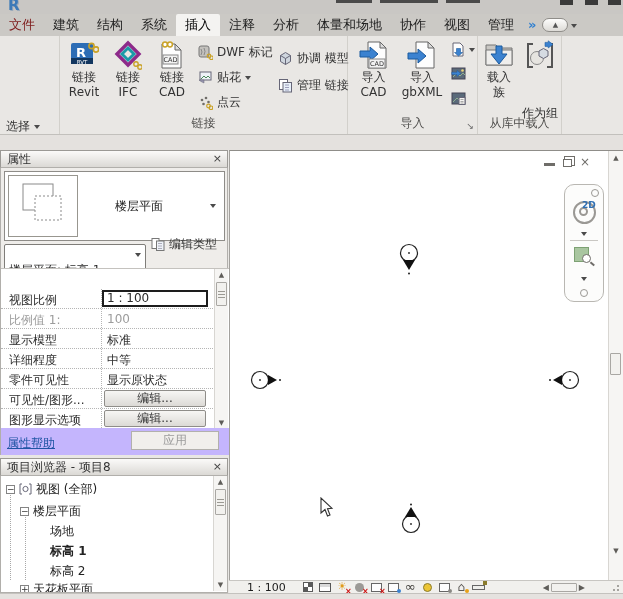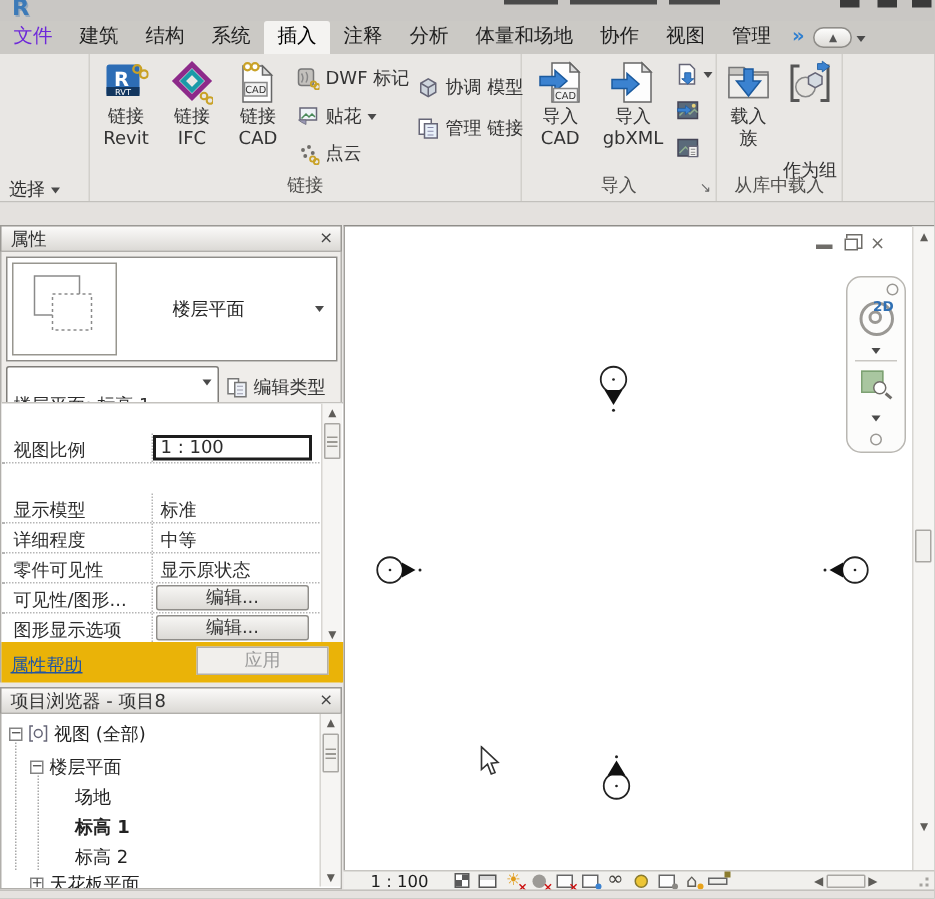--- a/index.html
+++ b/index.html
@@ -9,21 +9,21 @@
 
   
   .titlebar{position:absolute;left:0;top:0;width:623px;height:14px;background:#c9c7c4;overflow:hidden;}
   .rlogo{position:absolute;left:8px;top:-4px;font-size:15px;font-weight:bold;color:#3c7ab8;text-shadow:1px 1px 0 #9ab;}
   .tfrag{position:absolute;top:0;height:3px;background:#4a4a4a;}
   .wfrag{position:absolute;top:0;height:5px;background:#3a3a3a;}
 
   
   .tabbar{position:absolute;left:0;top:14px;width:623px;height:22px;background:#cbc9c5;display:flex;align-items:stretch;}
   .tab{padding:0 9px;line-height:22px;font-size:13px;color:#1e1e1e;white-space:nowrap;}
-  .tab.file{color:#6d28d9;}
+  .tab.file{color:#7f1d1d;}
   .tab.active{background:#f4f3f1;color:#000;border-radius:2px 2px 0 0;}
   .overflow-chevrons{line-height:22px;color:#2f7fd0;font-weight:bold;font-size:13px;padding:0 5px;letter-spacing:-1px;}
   .pillbtn{margin:4px 2px;height:14px;width:26px;border:1px solid #8f8d89;border-radius:7px;background:linear-gradient(#fdfdfc,#dddbd7);
            font-size:7px;line-height:12px;text-align:center;color:#555;}
   .tri-d{width:0;height:0;border-left:3px solid transparent;border-right:3px solid transparent;border-top:4px solid #4a4a4a;display:inline-block;}
   .tabbar .tri-d{margin:10px 3px 0 1px;}
 
   
   .ribbon{position:absolute;left:0;top:36px;width:623px;height:99px;background:#e9e7e4;border-bottom:1px solid #c2c0bc;}
   .panel{position:absolute;top:0;height:98px;border-right:1px solid #d2d0cb;}
@@ -47,21 +47,21 @@
   .grow{position:absolute;left:0;width:212px;height:20px;border-bottom:1px dotted #b5b5b5;}
   .grow .lab{position:absolute;left:8px;top:3px;color:#2e2e2e;}
   .grow .val{position:absolute;left:106px;top:3px;color:#2e2e2e;}
   .grow .vline{position:absolute;left:100px;top:0;bottom:0;border-left:1px dotted #b5b5b5;}
   .sec{background:linear-gradient(#f3f2ef,#e4e2de);}
   .sec .lab{font-weight:bold;color:#333;}
   .valbox{position:absolute;left:101px;top:1px;width:106px;height:17px;background:#fff;border:2px solid #1d1d1d;line-height:13px;padding:0 3px;font-size:12px;}
   .editbtn{position:absolute;left:103px;top:1px;width:102px;height:17px;background:linear-gradient(#f7f6f4,#dcdad6);
            border:1px solid #8f8d89;border-radius:2px;text-align:center;font-size:12px;line-height:15px;color:#333;}
   .dis{color:#9c9c9c !important;}
-  .props-foot{position:absolute;left:0;top:260px;width:228px;height:27px;background:#eab308;}
+  .props-foot{position:absolute;left:0;top:260px;width:228px;height:27px;background:#c4b5fd;}
   .helplink{position:absolute;left:6px;top:7px;color:#2055a4;text-decoration:underline;}
   .applybtn{position:absolute;right:10px;top:3px;width:88px;height:19px;background:#f1efec;border:1px solid #b2b0ac;text-align:center;line-height:17px;color:#9b9b9b;}
 
   .tree{position:absolute;left:0;top:476px;width:228px;height:117px;background:#fff;border:1px solid #b1afab;border-top:none;overflow:hidden;}
   .titem{position:absolute;left:0;height:18px;white-space:nowrap;font-size:12px;color:#222;display:flex;align-items:center;}
   .expander{width:9px;height:9px;border:1px solid #848484;background:#fff;font-size:9px;line-height:7px;text-align:center;color:#333;margin-right:4px;flex:none;}
   .dotline{position:absolute;border-left:1px dotted #a8a8a8;}
   .bold{font-weight:bold;}
 
   
@@ -334,34 +334,39 @@
         </svg>
       </div>
       <span class="type-name">楼层平面</span>
       <span class="tri-d" style="position:absolute;right:8px;top:32px;"></span>
     </div>
 
     <div class="combo" style="left:3px;top:76px;width:142px;height:20px;">
       <span>楼层平面: 标高 1</span>
       <span class="tri-d" style="position:absolute;right:4px;top:8px;"></span>
     </div>
-    <div class="smallbtn" style="left:150px;top:82px;">
+    <div class="smallbtn" style="left:150px;top:68px;">
       <svg width="14" height="15" viewBox="0 0 14 15">
         <rect x="1" y="1.5" width="7" height="10" fill="#fff" stroke="#777"></rect>
         <rect x="5.5" y="4" width="7.5" height="9.5" fill="#eef2f8" stroke="#777"></rect>
         <path d="M7 6.5 h4 M7 9 h4 M7 11.5 h4" stroke="#99a" stroke-width=".8"></path>
       </svg>
       <span>编辑类型</span>
     </div>
 
     <div class="grid">
       <div class="grow" style="top:20px;">
         <span class="lab">视图比例</span>
         <span class="vline"></span>
         <div class="valbox">1 : 100</div>
+      </div>
+      <div class="grow" style="top:40px;">
+        <span class="lab dis">比例值 1:</span>
+        <span class="vline"></span>
+        <span class="val dis">100</span>
       </div>
       <div class="grow" style="top:60px;">
         <span class="lab">显示模型</span>
         <span class="vline"></span>
         <span class="val">标准</span>
       </div>
       <div class="grow" style="top:80px;">
         <span class="lab">详细程度</span>
         <span class="vline"></span>
         <span class="val">中等</span>

